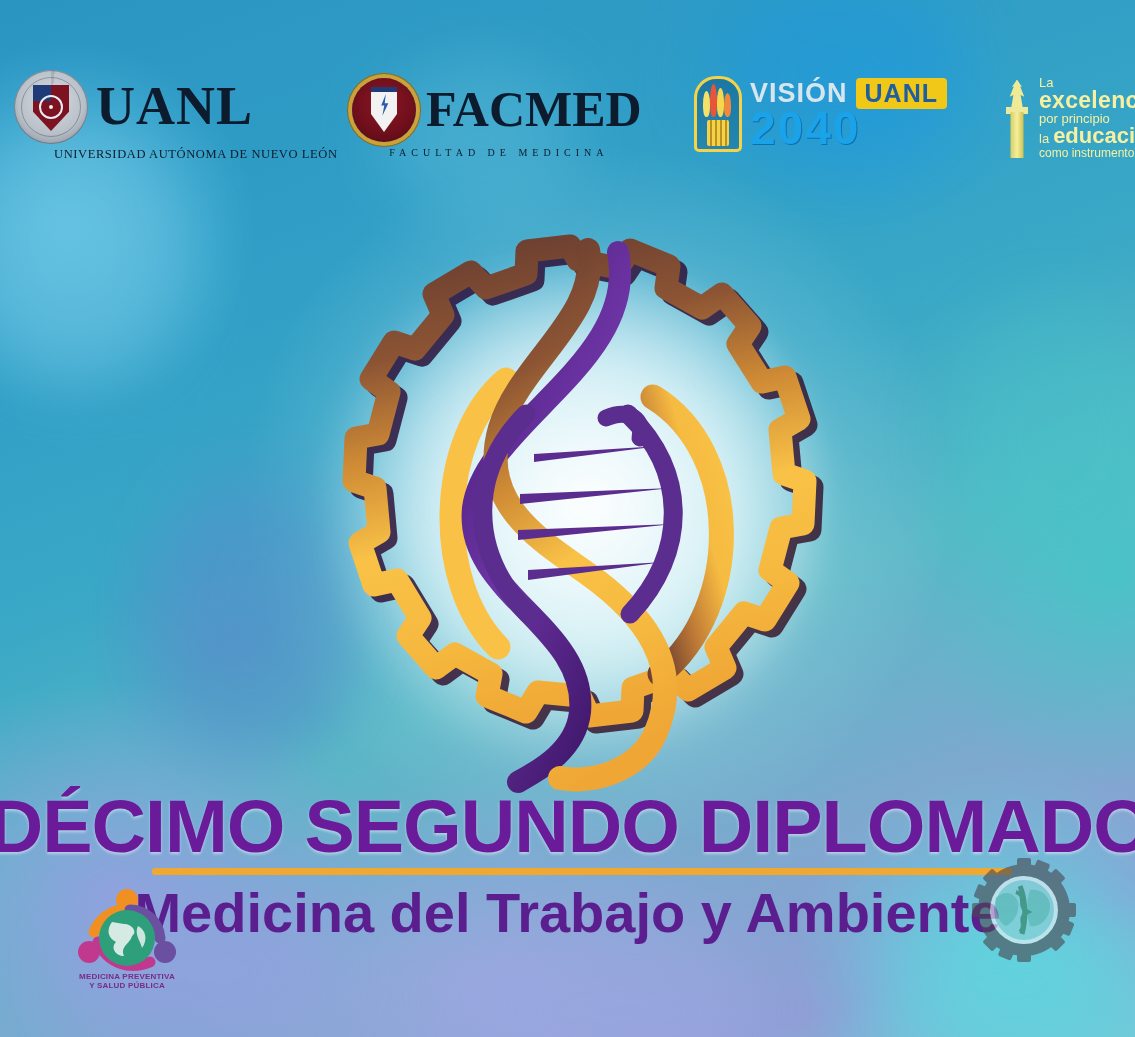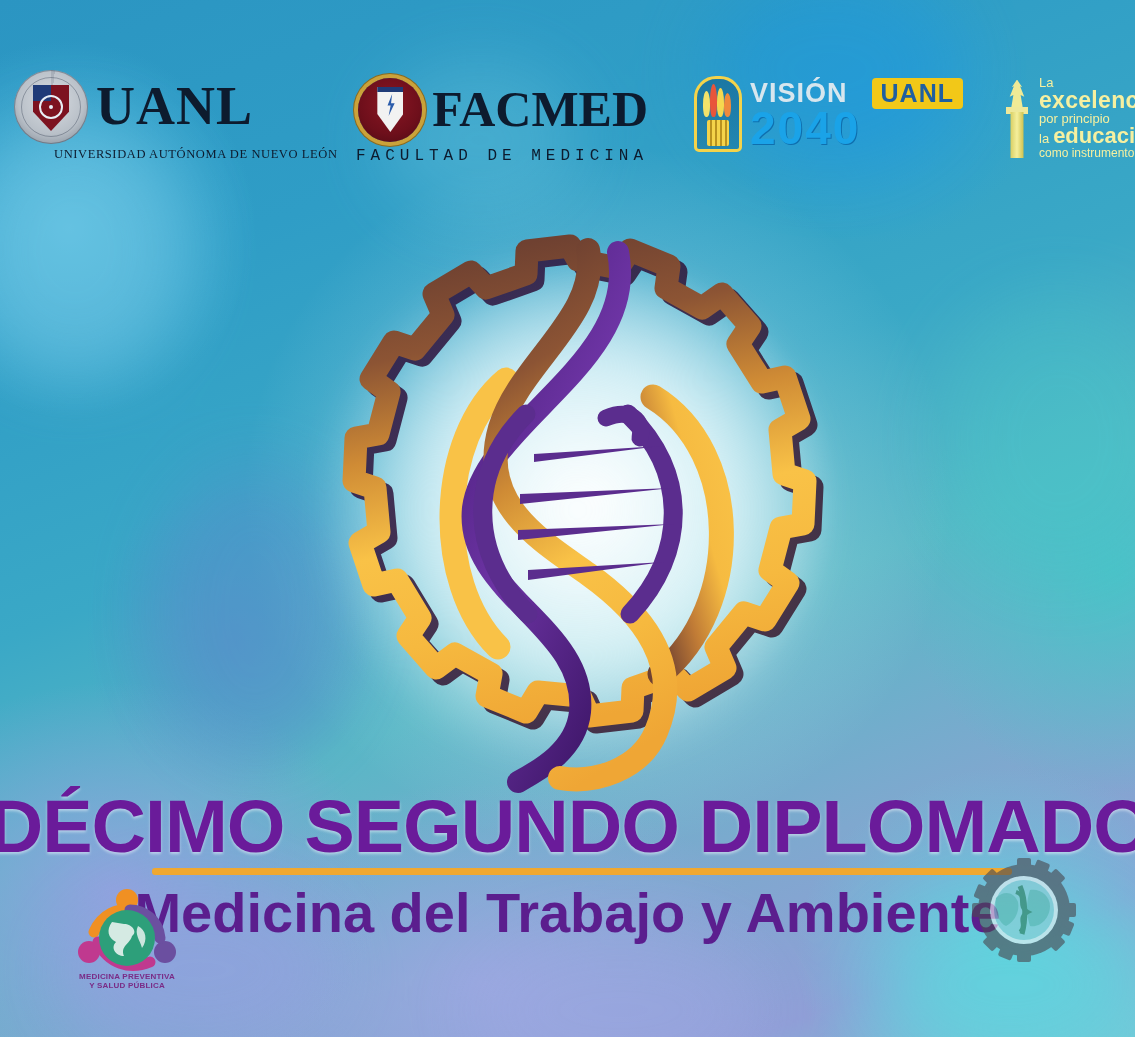--- a/index.html
+++ b/index.html
@@ -46,24 +46,24 @@
   .shield .q1{position:absolute;left:0;top:0;width:50%;height:34%;background:#1f3b78;}
   .shield .q2{position:absolute;right:0;top:0;width:50%;height:34%;background:#7d1220;}
   .shield .atom{position:absolute;left:50%;top:48%;transform:translate(-50%,-50%);
           width:20px;height:20px;border-radius:50%;border:2px solid #e8eef6;}
   .shield .atom::before{content:"";position:absolute;left:50%;top:50%;width:4px;height:4px;margin:-2px 0 0 -2px;background:#e8eef6;border-radius:50%;}
   .seal-ring-text{position:absolute;inset:0;border-radius:50%;
           background:conic-gradient(from 0deg, rgba(50,60,80,.30) 0deg 6deg, rgba(0,0,0,0) 6deg 12deg);
           opacity:.5;}
 
   
-  .facmed{left:352px;top:78px;flex-direction:column;align-items:flex-end;}
+  .facmed{left:352px;top:78px;flex-direction:column;align-items:center;}
   .facmed-row{display:flex;align-items:center;}
   .facmed-word{font-family:"Liberation Serif", serif;font-weight:700;font-size:50px;color:#0d1b2e;letter-spacing:0px;line-height:.95;margin-left:10px;}
-  .facmed-sub{font-family:Liberation Mono, monospace;font-size:16px;color:#0d1b2e;letter-spacing:5px;margin-top:5px;margin-left:4px;}
+  .facmed-sub{font-family:Liberation Serif, serif;font-size:10px;color:#0d1b2e;letter-spacing:5px;margin-top:5px;margin-left:4px;}
   .fseal{width:64px;height:64px;border-radius:50%;position:relative;
          background:radial-gradient(circle at 50% 40%,#8a1623 0%,#6e0f1b 60%,#4d0a13 100%);
          box-shadow:0 0 0 4px #caa23a, 0 0 0 5px #8a6b20;}
   .fshield{position:absolute;left:50%;top:9px;transform:translateX(-50%);
            width:26px;height:40px;background:#f2f2f2;
            clip-path:polygon(0 0,100% 0,100% 60%,50% 100%,0 60%);border-top:5px solid #1f3b78;}
   .fbolt{position:absolute;left:50%;top:16px;transform:translateX(-50%);
          width:0;height:0;}
   .fbolt::before{content:"";position:absolute;left:-5px;top:0;width:11px;height:22px;background:#2b5cab;
          clip-path:polygon(62% 0,20% 52%,48% 52%,30% 100%,85% 42%,52% 42%);}
@@ -75,21 +75,21 @@
          background:linear-gradient(180deg, rgba(16,90,130,.55), rgba(16,90,130,.35));}
   .flame{position:absolute;left:50%;top:7px;transform:translateX(-50%);width:30px;height:34px;}
   .flame i{position:absolute;bottom:0;width:7px;border-radius:50% 50% 40% 40%;}
   .flame i:nth-child(1){left:0;height:26px;background:#f3e26a;}
   .flame i:nth-child(2){left:7px;height:33px;background:#e8553b;}
   .flame i:nth-child(3){left:14px;height:29px;background:#f6d84f;}
   .flame i:nth-child(4){left:21px;height:24px;background:#ef8a3c;}
   .torch-base{position:absolute;left:50%;bottom:6px;transform:translateX(-50%);width:22px;height:26px;
          background:repeating-linear-gradient(90deg,#f4d34a 0 3px, #b99220 3px 5px);border-radius:2px;}
   .vision-text{display:flex;flex-direction:column;}
-  .vision-top{display:flex;align-items:center;gap:24px;}
+  .vision-top{display:flex;align-items:center;gap:8px;}
   .vision-word{font-weight:700;font-size:27px;color:#d7e6ee;letter-spacing:1px;}
   .vision-uanl{font-weight:700;font-size:25px;color:#1f5fa0;background:#f2c818;padding:1px 9px;border-radius:4px;letter-spacing:1px;}
   .vision-year{font-weight:700;font-size:46px;color:#1aa3e8;letter-spacing:2px;line-height:.92;margin-top:-2px;
          text-shadow:1px 1px 0 #0f6fae;}
 
   
   .excel{left:1002px;top:76px;}
   .etorch{width:30px;height:80px;position:relative;margin-right:7px;}
   .etorch .col{position:absolute;left:50%;transform:translateX(-50%);bottom:0;width:13px;height:46px;
          background:linear-gradient(90deg,#d9cf64,#f5ef9c,#cfc350);}

